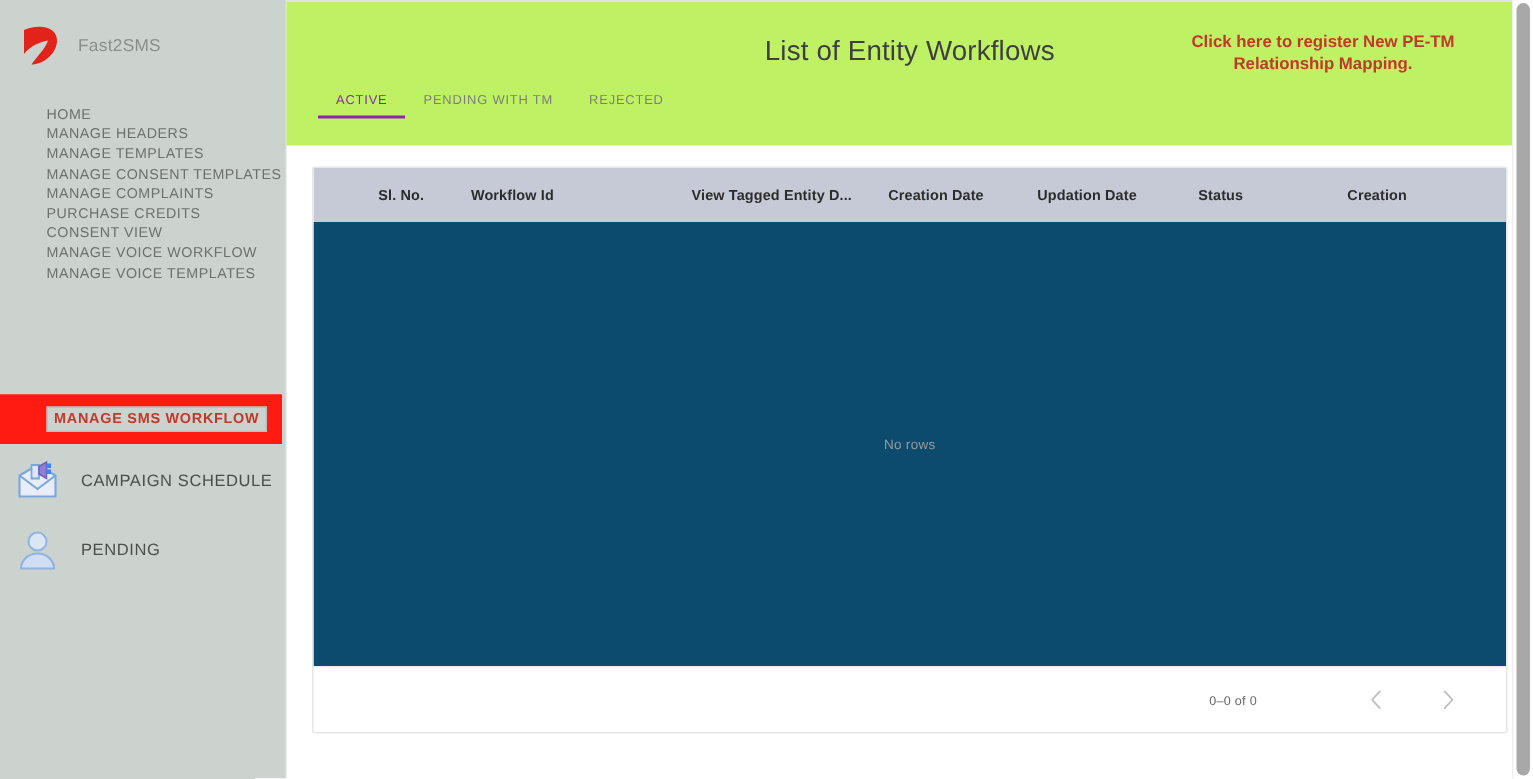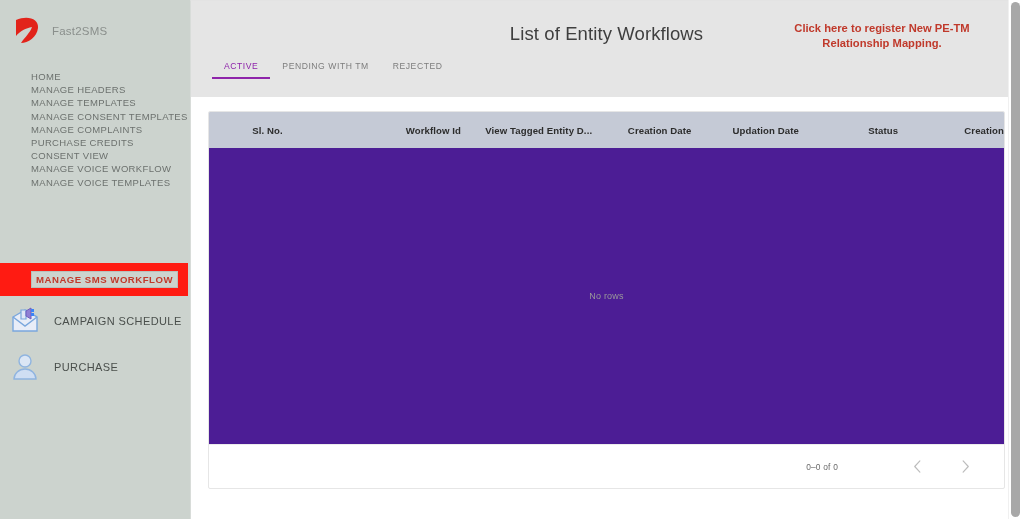--- a/index.html
+++ b/index.html
@@ -100,21 +100,21 @@
     flex: 1 1 auto;
     position: relative;
     background: #ffffff;
     height: 519px;
     border-top: 1px solid #e3e3e3;
     border-left: 1px solid #d8dcd9;
   }
   .topbar {
     position: relative;
     height: 96px;
-    background: #e5e5e5;
+    background: #bef264;
   }
   .page-title {
     position: absolute;
     left: 0; right: 0; top: 22px;
     text-align: center;
     font-size: 18.5px;
     color: #3f3f3f;
     font-weight: normal;
     letter-spacing: .1px;
   }
@@ -171,38 +171,38 @@
     height: 36px;
     background: #c5cad6;
     display: flex;
     align-items: center;
     flex: 0 0 36px;
   }
   .th {
     font-size: 9.6px;
     font-weight: bold;
     color: #2c2c2c;
-    text-align: right;
+    text-align: left;
     letter-spacing: .1px;
     white-space: nowrap;
     overflow: hidden;
     text-overflow: ellipsis;
   }
   .th.c0 { flex: 0 0 13.2%; text-align: center; padding-left: 12px; }
   .th.c1 { flex: 0 0 18.5%; }
   .th.c2 { flex: 0 0 16.5%; }
   .th.c3 { flex: 0 0 12.5%; }
   .th.c4 { flex: 0 0 13.5%; }
   .th.c5 { flex: 0 0 12.5%; }
   .th.c6 { flex: 1 1 auto; }
 
   .tbody {
     flex: 1 1 auto;
     position: relative;
-    background: #4c1d95;
+    background: #0c4a6e;
   }
   .no-rows {
     position: absolute;
     left: 0; right: 0; top: 50%;
     transform: translateY(-50%);
     text-align: center;
     font-size: 9px;
     color: #9a9a9a;
     letter-spacing: .2px;
   }
@@ -295,21 +295,21 @@
         <span class="bi-label">CAMPAIGN SCHEDULE</span>
       </div>
 
       <div class="bottom-item">
         <span class="bi-icon">
           <svg viewBox="0 0 34 34" width="34" height="34">
             <circle cx="17" cy="11" r="6" fill="#dbe6f5" stroke="#8fb4e0" stroke-width="1.4"></circle>
             <path d="M6 29 A11 10 0 0 1 28 29 Z" fill="#cfdef3" stroke="#8fb4e0" stroke-width="1.4"></path>
           </svg>
         </span>
-        <span class="bi-label">PURCHASE</span>
+        <span class="bi-label">PENDING</span>
       </div>
 
 
     </div>
   </div>
 
   <div class="main">
 
     <div class="topbar">
       <div class="page-title">List of Entity Workflows</div>

